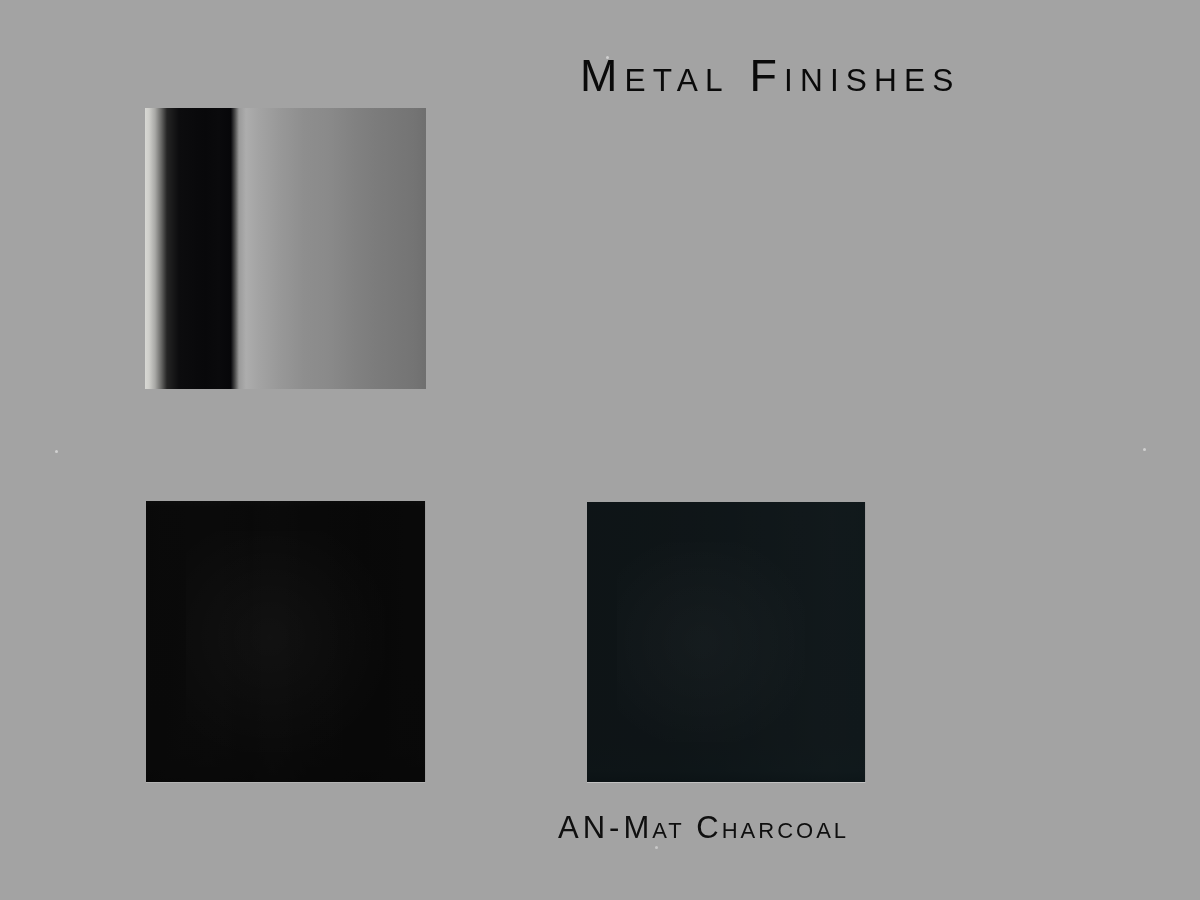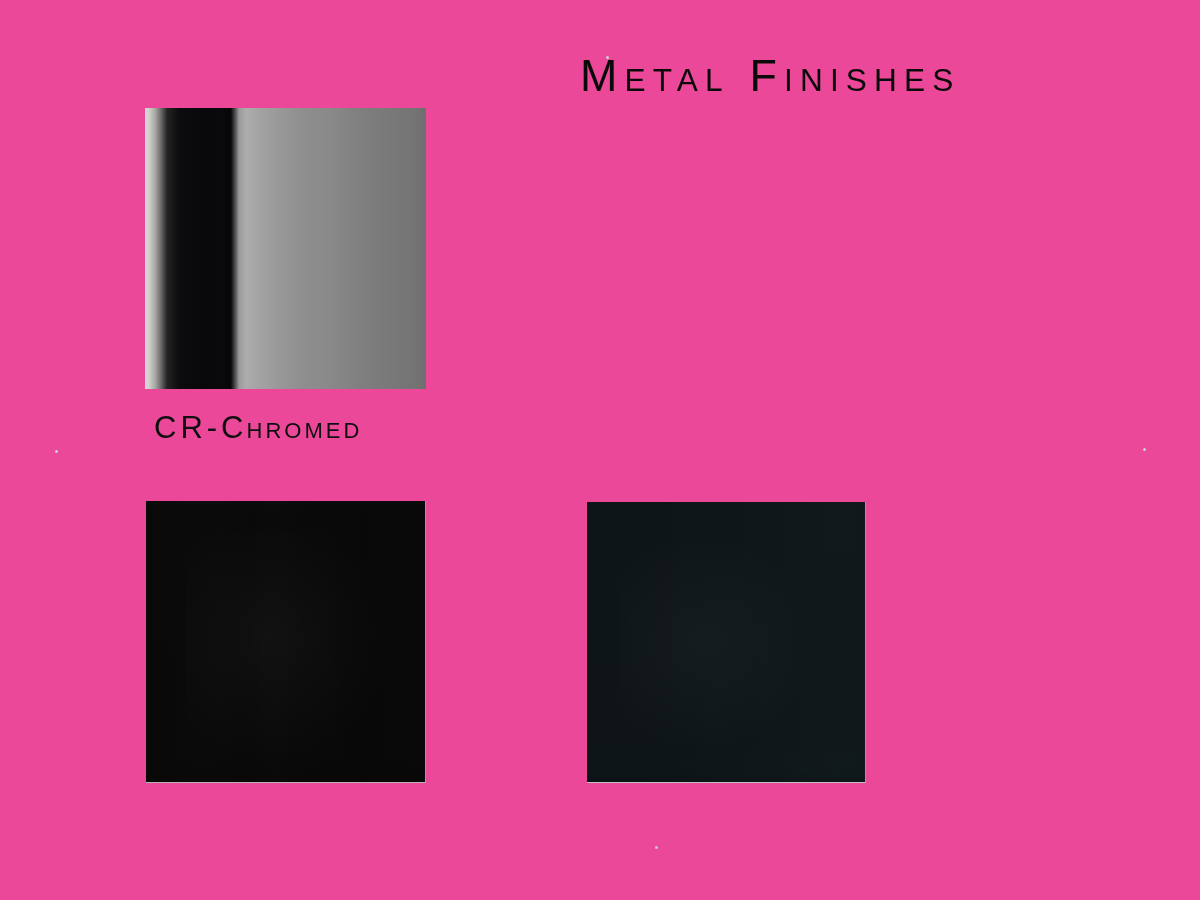--- a/index.html
+++ b/index.html
@@ -13,21 +13,21 @@
     position: relative;
     overflow: hidden;
     font-family: "Liberation Sans", sans-serif;
     -webkit-font-smoothing: antialiased;
   }
 
   
   .slide {
     position: absolute;
     inset: 0;
-    background: #ec4899;
+    background: #a3a3a3;
   }
 
   
   .slide-title {
     position: absolute;
     left: 580px;
     top: 48px;
     width: 570px;
     text-align: left;
     color: #0a0a0a;
@@ -244,30 +244,30 @@
 <body>
 
 <div class="slide">
 
   <div class="slide-title">Metal Finishes</div>
 
   <div class="swatch swatch-chrome">
     <div class="streaks"></div>
     <div class="blob"></div>
   </div>
-  <div class="caption caption-chrome">
-    <span class="code">CR</span><span class="code">-</span><span class="name">Chromed</span>
-  </div>
 
   <div class="swatch swatch-black">
     <div class="blob"></div>
   </div>
 
   <div class="swatch swatch-charcoal">
     <div class="blob"></div>
+  </div>
+  <div class="caption caption-charcoal">
+    <span class="code">AN</span><span class="code">-</span><span class="name">Mat Charcoal</span>
   </div>
 
   <div class="speck speck-a"></div>
   <div class="speck speck-b"></div>
   <div class="speck speck-c"></div>
   <div class="speck speck-d"></div>
 
 </div>
 
 </body></html>

